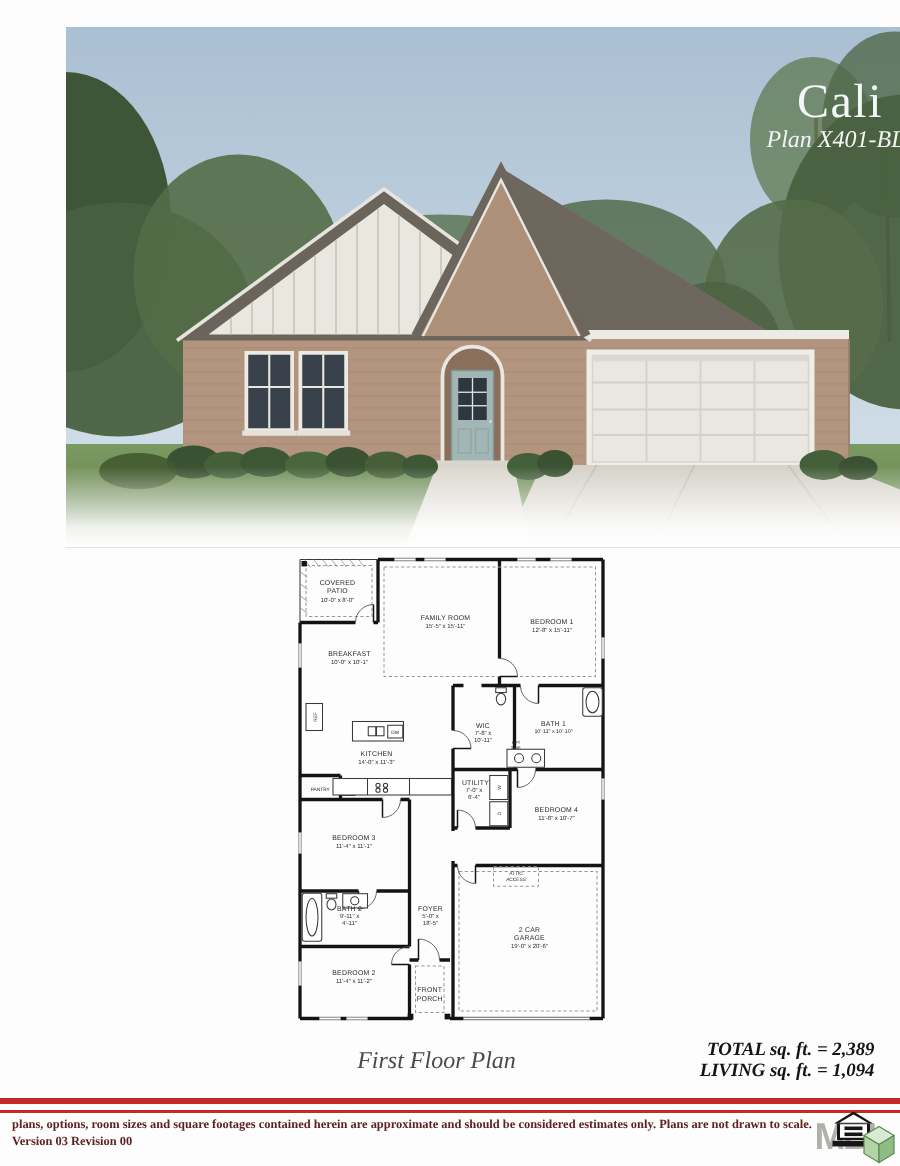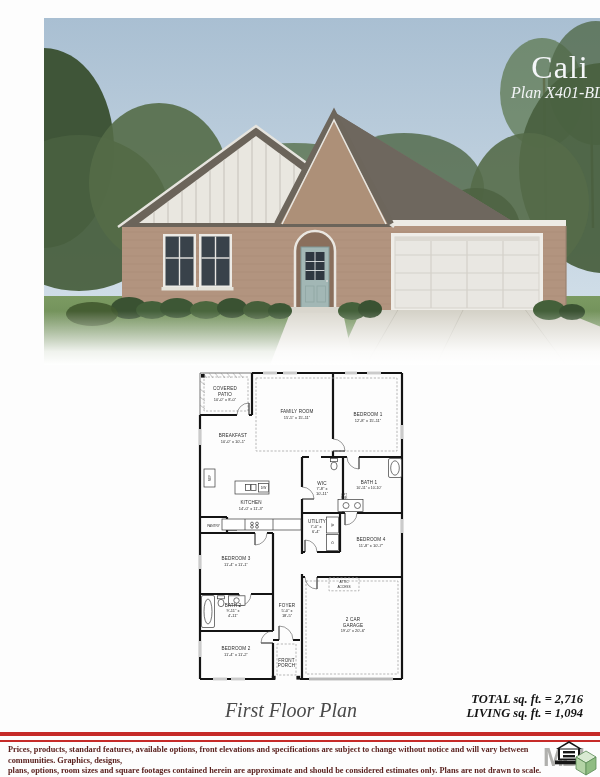--- a/index.html
+++ b/index.html
@@ -1,21 +1,21 @@
 <!DOCTYPE html>
 <html><head>
 <meta charset="utf-8">
 <style>
   html,body{margin:0;padding:0;}
   body{width:600px;height:777px;background:#fdfdfd;position:relative;overflow:hidden;
        font-family:"Liberation Sans",sans-serif;}
   .photo{position:absolute;left:0;top:18px;width:600px;height:347px;padding-left:44px;}
   .plan{position:absolute;left:197px;top:369px;width:212px;height:316px;}
   .caption{position:absolute;left:0;right:18px;top:699px;text-align:center;
-           font-family:"Liberation Serif",serif;font-style:italic;font-size:20px;color:#4a4a4a;}
+           font-family:"Liberation Serif",serif;font-style:italic;font-size:16px;color:#4a4a4a;}
   .totals{position:absolute;right:17px;top:692px;text-align:right;
           font-family:"Liberation Serif",serif;font-style:italic;font-weight:bold;
           font-size:12.5px;line-height:14px;color:#141414;}
   .redline{position:absolute;left:0;width:600px;background:#c62a28;}
   .redline.thick{top:732px;height:4.2px;}
   .redline.thin{top:740px;height:2px;}
   .disclaimer{position:absolute;left:8px;top:745px;width:538px;
               font-family:"Liberation Serif",serif;font-weight:600;font-size:8.3px;
               line-height:10.5px;color:#5b2320;}
   .logo{position:absolute;right:2px;top:737px;width:56px;height:40px;}
@@ -387,29 +387,28 @@
         <text class="ra" x="66.5" y="120">DW</text>
         <text class="ra" x="135.5" y="157.5" transform="rotate(-90 135.5 156)">W</text>
         <text class="ra" x="135.5" y="175" transform="rotate(-90 135.5 173.5)">D</text>
       </g>
     </svg>
   </div>
 
   <div class="caption">First Floor Plan</div>
 
   <div class="totals">
-    <div>TOTAL sq. ft. = 2,716</div>
+    <div>TOTAL sq. ft. = 2,389</div>
     <div>LIVING sq. ft. = 1,094</div>
   </div>
 
   <div class="redline thick"></div>
   <div class="redline thin"></div>
 
   <div class="disclaimer">
-    <div>Prices, products, standard features, available options, front elevations and specifications are subject to change without notice and will vary between communities.  Graphics, designs,</div>
     <div>plans, options, room sizes and square footages contained herein are approximate and should be considered estimates only.  Plans are not drawn to scale.    Version 03 Revision 00</div>
   </div>
 
   <div class="logo">
     <svg width="56" height="40" viewBox="0 0 56 40">
       <text x="1" y="29" font-family="Liberation Sans, sans-serif" font-size="25" font-weight="bold" fill="#b0b0ad" letter-spacing="-2">MBI</text>
       <g>
         <polygon points="14,12 27,4 40,12" fill="#161616"></polygon>
         <rect x="16" y="12" width="22" height="11" fill="#161616"></rect>
         <polygon points="17.5,11.5 27,6 36.5,11.5" fill="#fff"></polygon>

